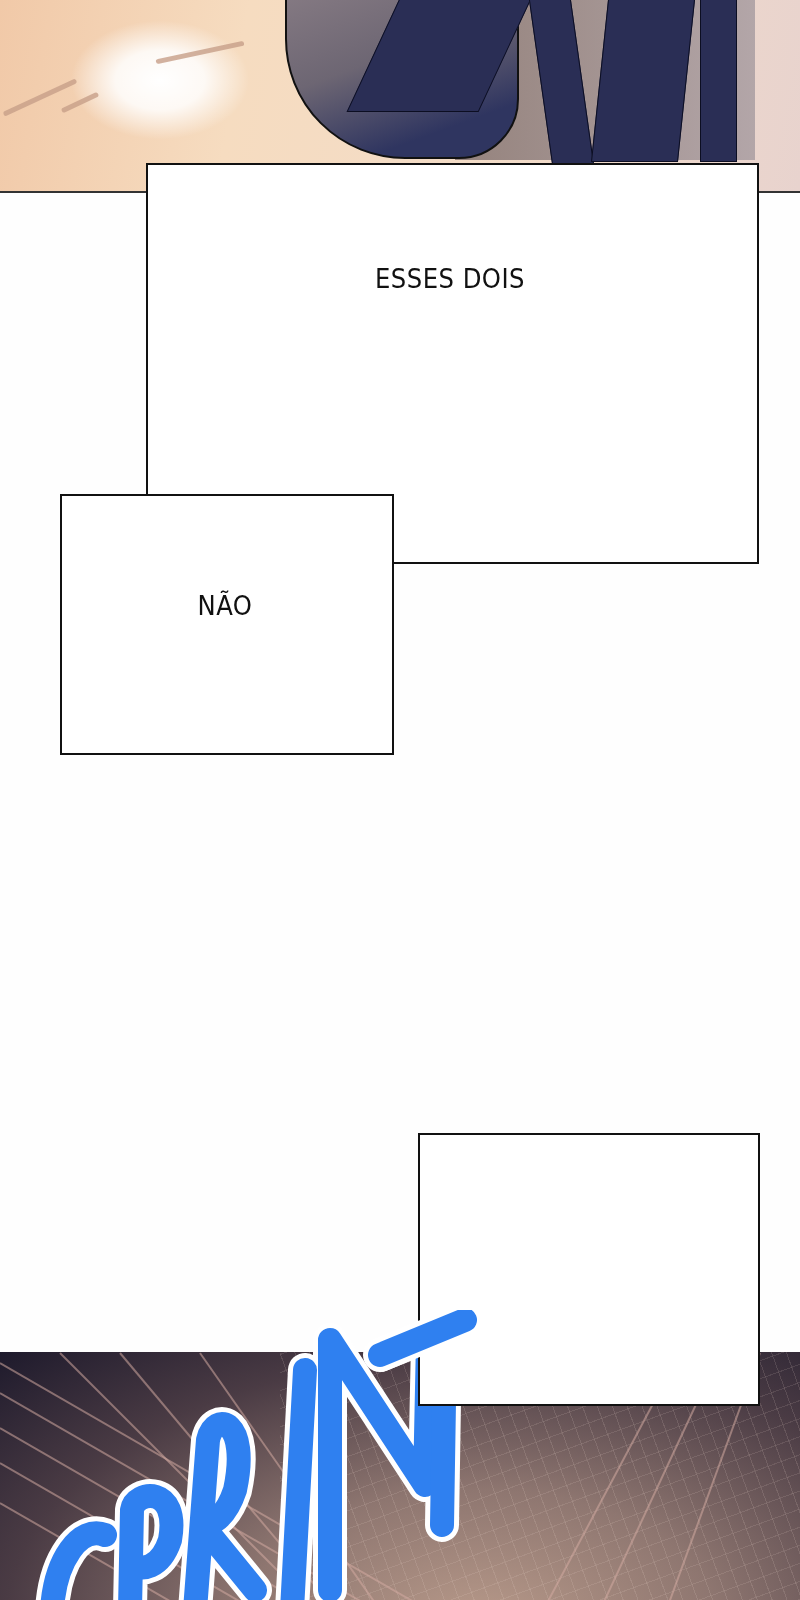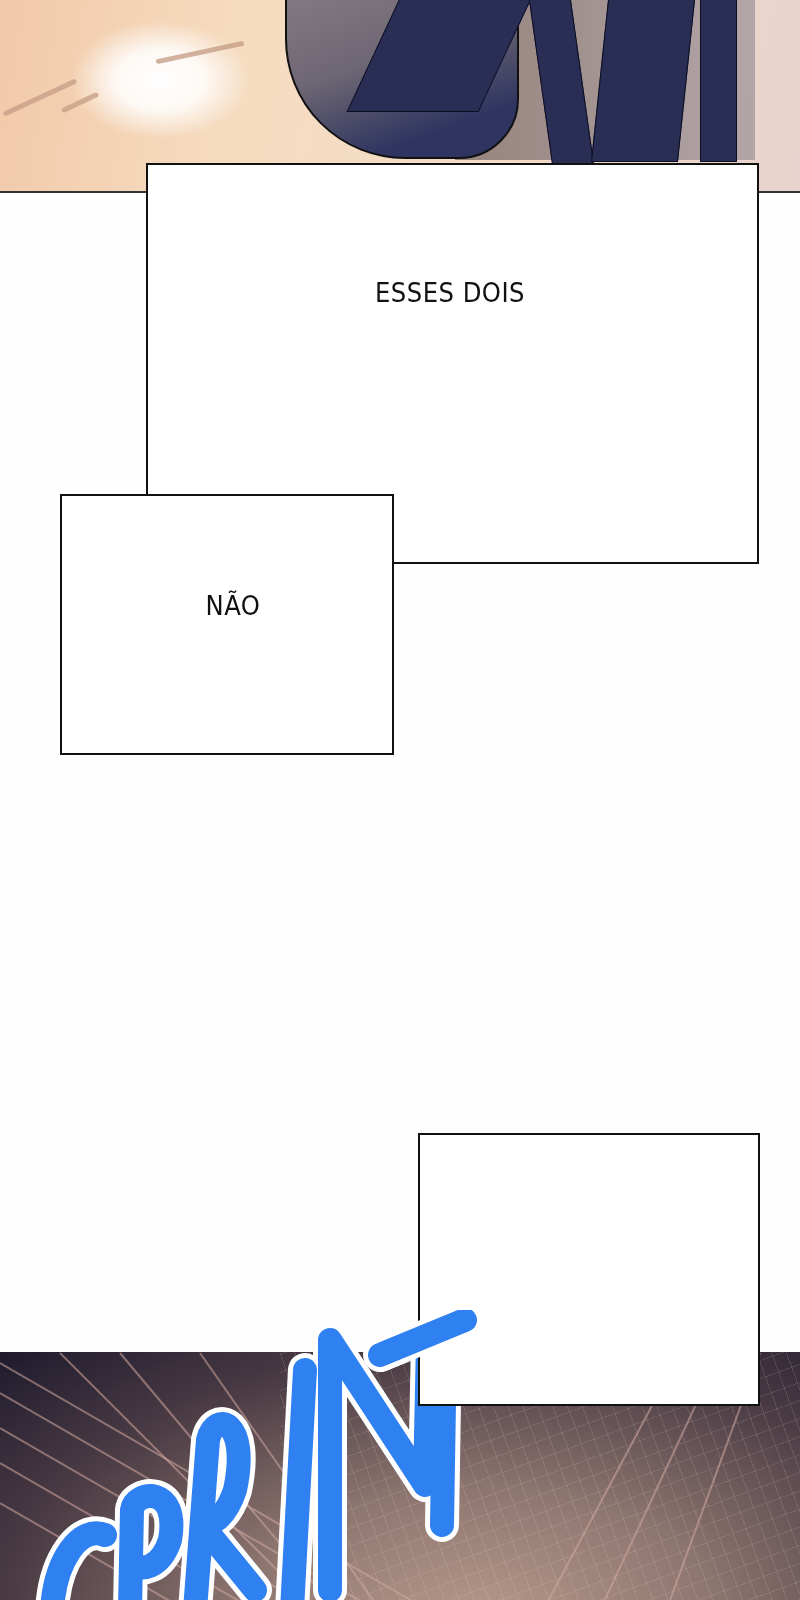--- a/index.html
+++ b/index.html
@@ -43,25 +43,25 @@
   <div class="cloth" style="left:700px;top:-10px;width:35px;height:170px;"></div>
 </div>
 
 <div class="box" style="left:146px;top:163px;width:613px;height:401px;"></div>
 
 <div class="box" style="left:60px;top:494px;width:334px;height:261px;border-right:2px solid #111;"></div>
 
 <div style="position:absolute;left:148px;top:496px;width:244px;height:70px;background:#fff;"></div>
 <div style="position:absolute;left:392px;top:562px;width:2px;height:4px;background:#111;"></div>
 
-<div class="caption" style="left:230px;top:272px;width:440px;">
+<div class="caption" style="left:230px;top:258px;width:440px;">
   <div>ESSES DOIS</div>
 </div>
 
-<div class="caption" style="left:118px;top:585px;width:230px;">
+<div class="caption" style="left:110px;top:585px;width:230px;">
   <div>NÃO</div>
 </div>
 
 <div class="panel-bottom">
   <div class="mesh"></div>
   <div class="speed" style="left:0;top:10px;width:500px;transform:rotate(30deg);"></div>
   <div class="speed" style="left:0;top:40px;width:500px;transform:rotate(30deg);"></div>
   <div class="speed" style="left:0;top:75px;width:500px;transform:rotate(30deg);"></div>
   <div class="speed" style="left:0;top:110px;width:500px;transform:rotate(30deg);"></div>
   <div class="speed" style="left:0;top:150px;width:500px;transform:rotate(30deg);"></div>

